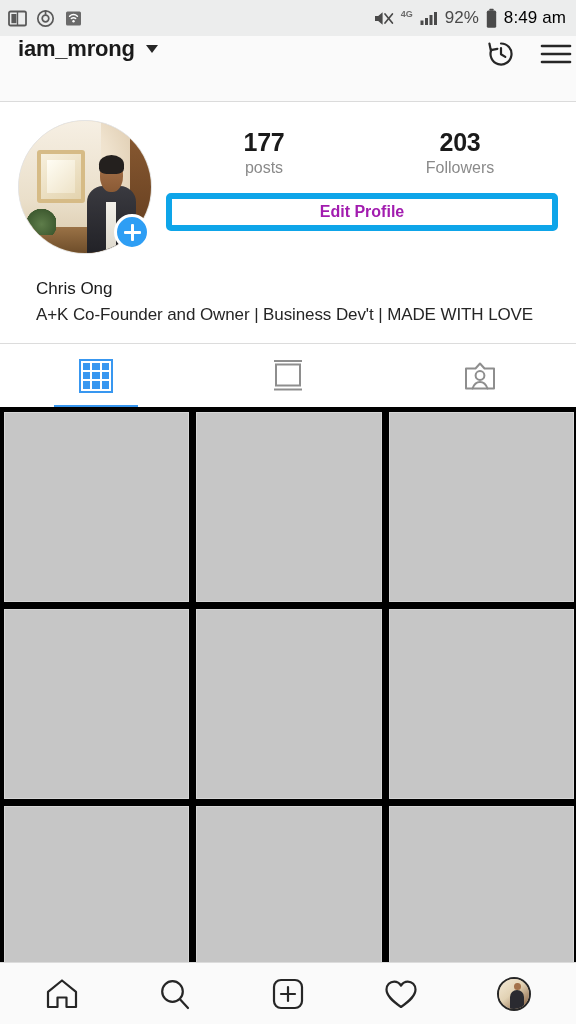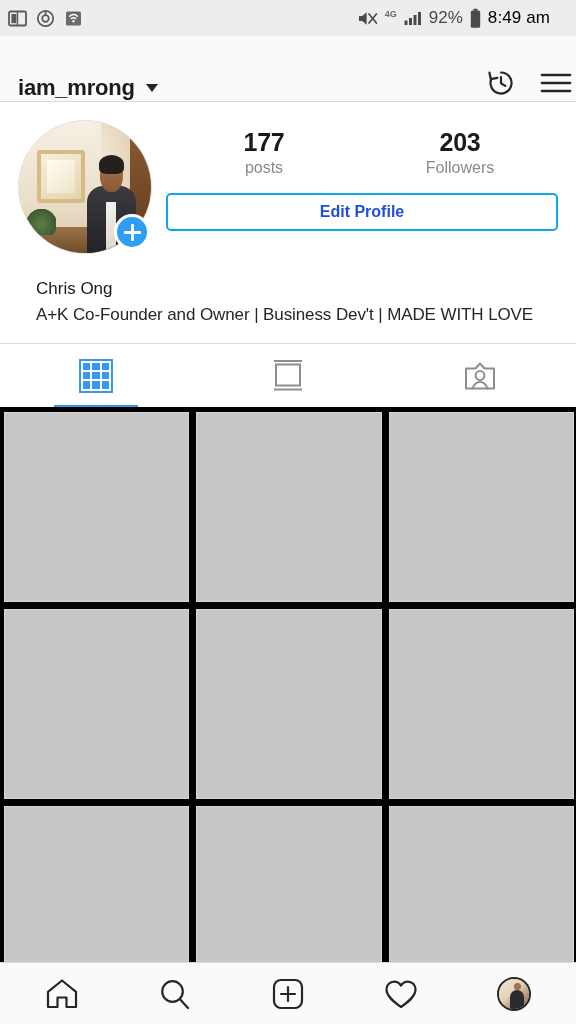--- a/index.html
+++ b/index.html
@@ -8,34 +8,34 @@
     background:#ffffff;
     font-family:"Liberation Sans", sans-serif;
     overflow:hidden;
   }
   .screen { width:576px; height:1024px; position:relative; display:flex; flex-direction:column; background:#fff; }
 
   
   .statusbar {
     height:36px; background:#eceded; flex:0 0 36px;
     display:flex; align-items:center; justify-content:space-between;
-    padding:0 26px 0 8px;
+    padding:0 10px 0 8px;
   }
   .sb-left { display:flex; align-items:center; gap:9px; }
   .sb-right { display:flex; align-items:center; gap:6px; }
   .sb-ico { display:block; }
   .sb-text { font-size:17px; color:#000000; font-weight:400; letter-spacing:.1px; }
   .sb-pct { font-size:17px; color:#4a4a4a; }
   .sb-4g { font-size:9px; color:#6a6a6a; font-weight:700; line-height:1; position:relative; top:-4px; }
 
   
   .header {
     height:66px; flex:0 0 66px; background:#fafafa;
     border-bottom:1px solid #dbdbdb;
-    display:flex; align-items:flex-end; justify-content:space-between;
+    display:flex; align-items:flex-start; justify-content:space-between;
     padding:0 3px 0 18px;
   }
   .hdr-user { display:flex; align-items:center; gap:11px; }
   .hdr-name { font-size:22px; font-weight:700; color:#1a1a1a; letter-spacing:-.2px; }
   .caret { width:0; height:0; border-left:6px solid transparent; border-right:6px solid transparent; border-top:8px solid #262626; }
   .hdr-actions { display:flex; align-items:center; gap:20px; }
 
   
   .profile { flex:0 0 auto; background:#fff; padding:18px 18px 0 18px; }
   .prow { display:flex; align-items:flex-start; }
@@ -82,22 +82,22 @@
   .plus-badge:before { width:17px; height:3px; }
   .plus-badge:after  { width:3px; height:17px; }
 
   .pright { flex:1; padding-left:14px; padding-top:8px; }
   .stats { display:flex; align-items:flex-end; }
   .stat { flex:1; text-align:center; }
   .stat-num { font-size:25px; font-weight:700; color:#1a1a1a; line-height:1.15; letter-spacing:-.3px; }
   .stat-lbl { font-size:16px; color:#8a8a8a; line-height:1.4; }
   .edit-btn {
     margin-top:14px; width:100%; height:38px;
-    border:2px solid #0ea5e9; border-radius:5px; background:#fff;
-    font-size:16px; font-weight:700; color:#1d4ed8;
+    border:6px solid #0ea5e9; border-radius:5px; background:#fff;
+    font-size:16px; font-weight:700; color:#a21caf;
     font-family:"Liberation Sans", sans-serif;
     display:flex; align-items:center; justify-content:center; cursor:pointer;
   }
 
   .bio { padding:22px 18px 16px 18px; background:#fff; }
   .bio-name { font-size:17px; font-weight:400; color:#1a1a1a; line-height:1.5; }
   .bio-text { font-size:17px; color:#262626; line-height:1.5; letter-spacing:-.1px; }
 
   
   .tabs {

